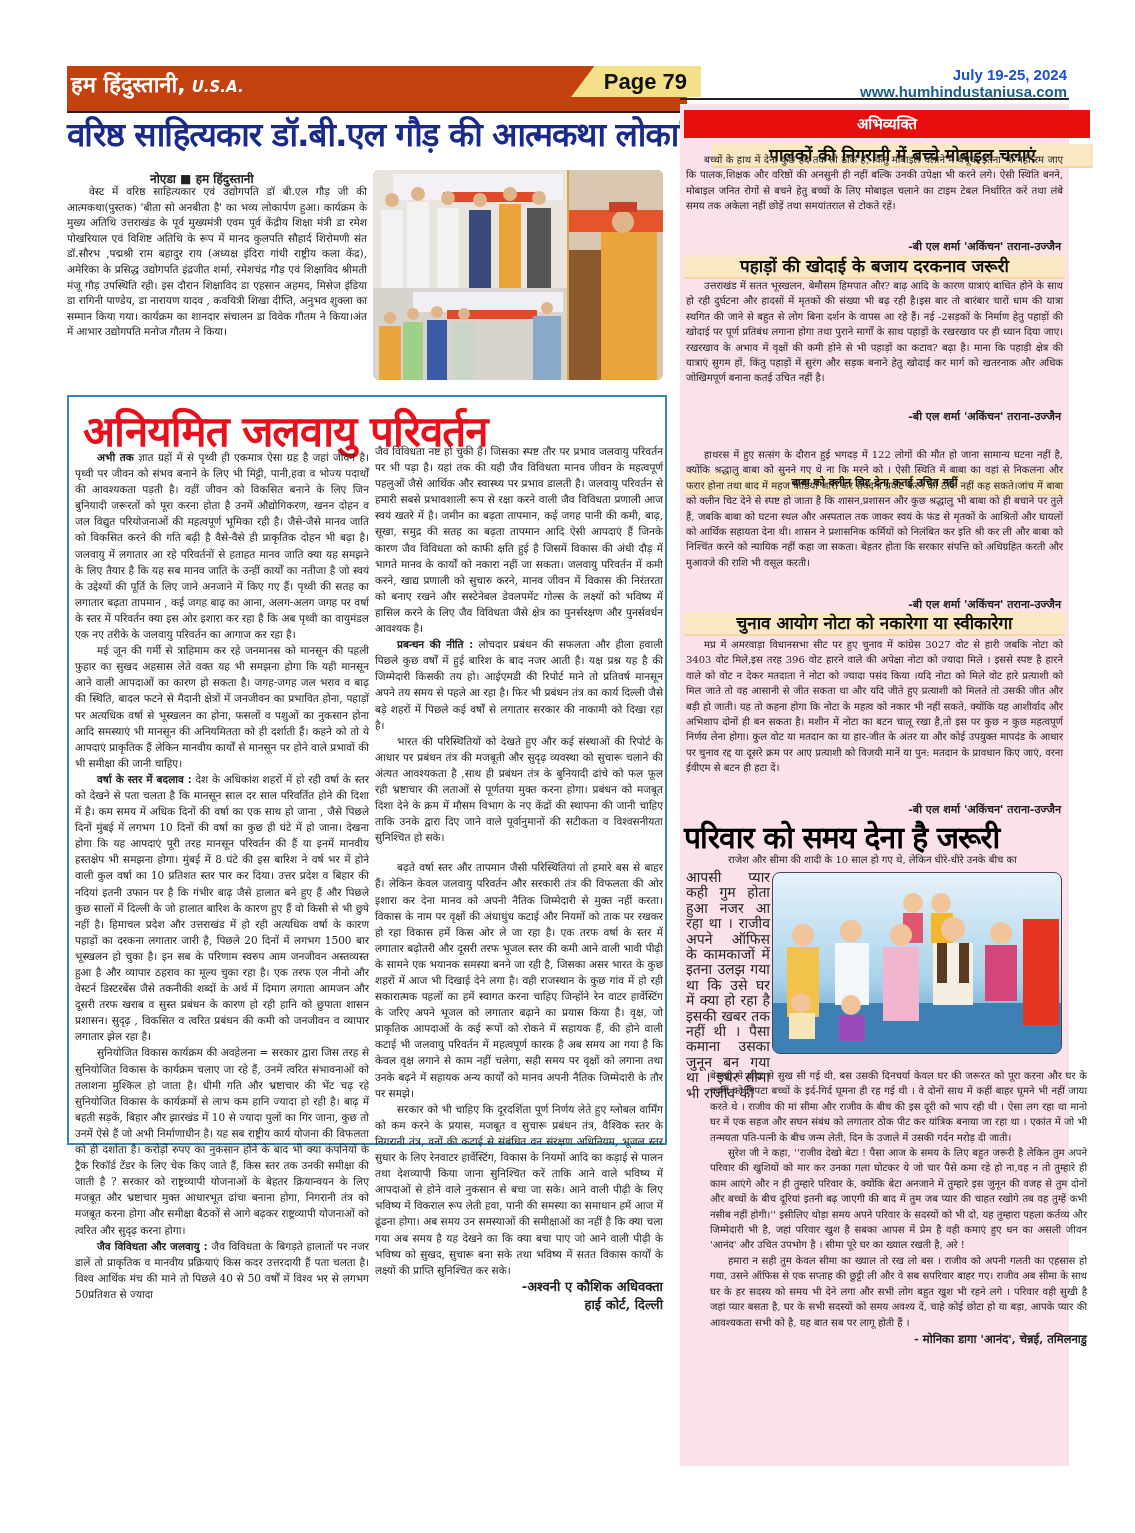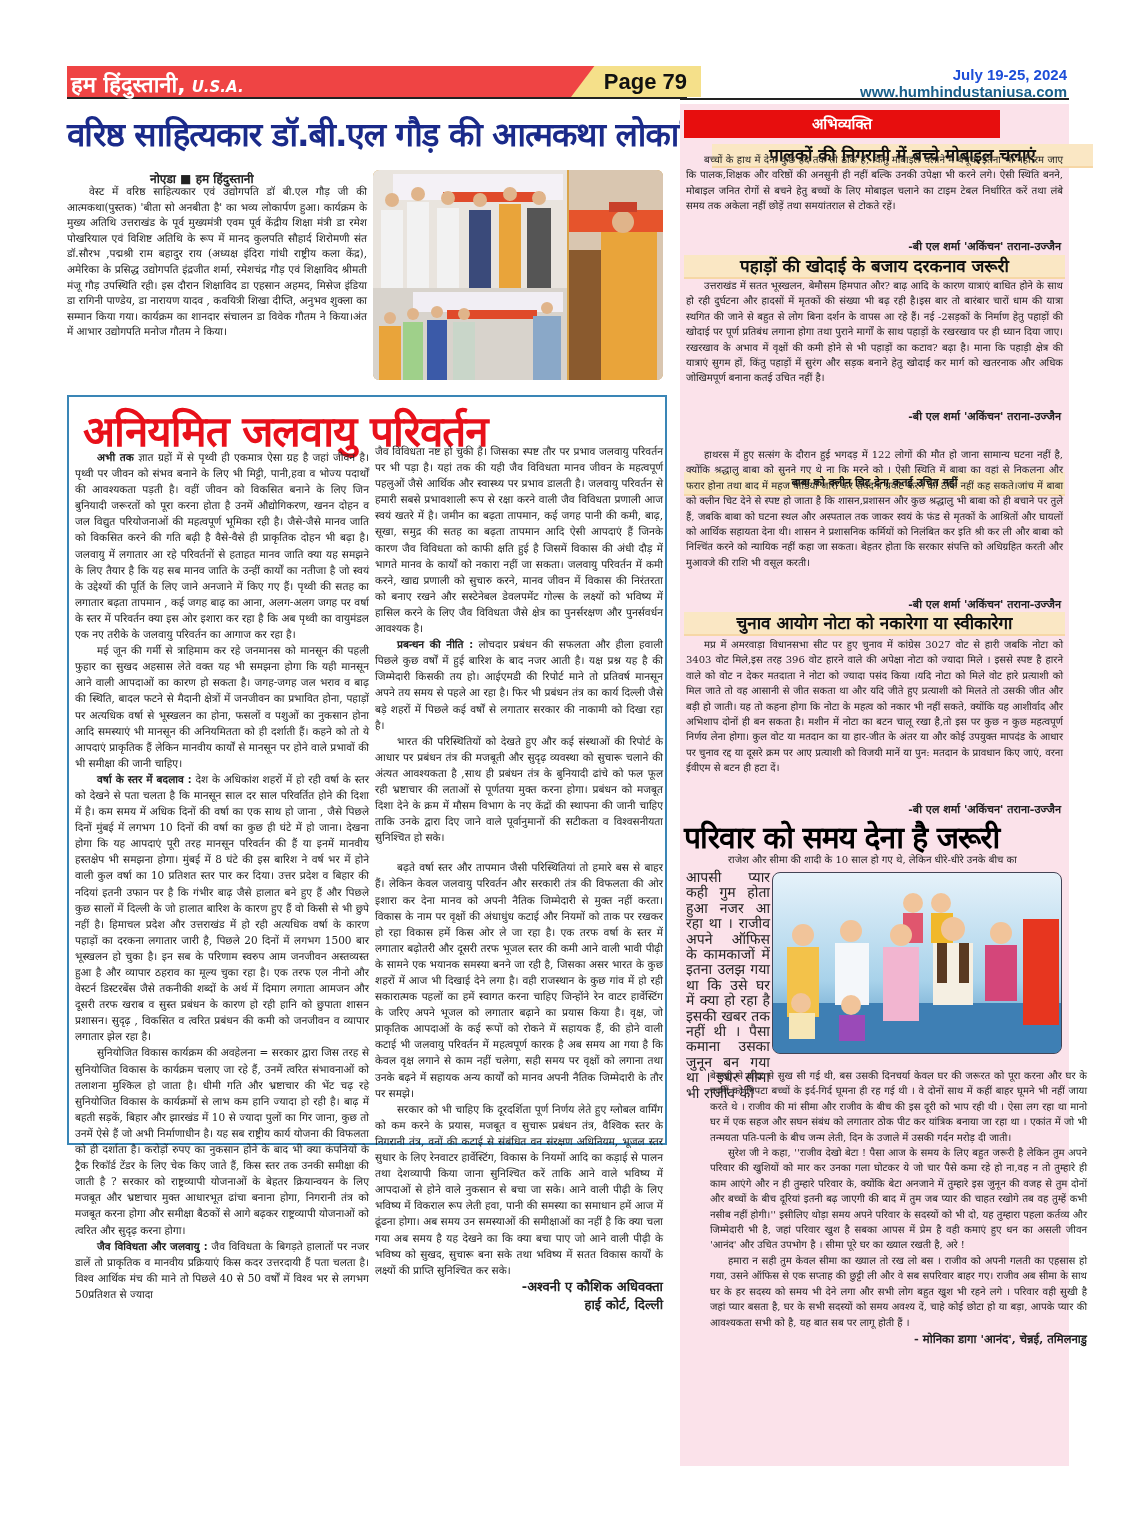--- a/index.html
+++ b/index.html
@@ -1,20 +1,20 @@
 <!DOCTYPE html>
 <html><head>
 <meta charset="utf-8">
 <style>
   * { box-sizing: border-box; margin: 0; padding: 0; }
   html, body { width: 1135px; height: 1533px; background: #ffffff; overflow: hidden; }
   body { font-family: "DejaVu Sans", sans-serif; color: #222; position: relative; }
 
   
-  .masthead { position: absolute; left: 67px; top: 66px; width: 620px; height: 33px; background: #ef4444; border-bottom: 2px solid #222; }
+  .masthead { position: absolute; left: 67px; top: 66px; width: 620px; height: 47px; background: #c2410c; border-bottom: 2px solid #222; }
   .masthead .brand { position: absolute; left: 4px; top: 2px; color: #fff; font-size: 22px; font-weight: bold; white-space: nowrap; }
   .masthead .brand .usa { font-size: 15px; font-style: italic; margin-left: 6px; }
   .masthead .page-flag { position: absolute; right: -14px; top: 0; width: 130px; height: 31px; background: #f5e08a; clip-path: polygon(18% 0, 100% 0, 100% 100%, 0 100%); }
   .masthead .page-label { position: absolute; right: 0; top: 3px; width: 100px; text-align: right; font-family: "Liberation Sans", sans-serif; font-weight: bold; font-size: 22px; color: #111; }
   .date-block { position: absolute; right: 68px; top: 66px; text-align: right; font-family: "Liberation Sans", sans-serif; font-weight: bold; }
   .date-block .date { color: #1d4ed8; font-size: 15px; line-height: 17px; }
   .date-block .url { color: #1a5f8a; font-size: 15px; line-height: 17px; }
   .date-rule { position: absolute; left: 680px; top: 98px; width: 389px; height: 2px; background: #222; }
 
   
@@ -28,21 +28,21 @@
   .climate-headline { position: absolute; left: 14px; top: 4px; font-size: 42px; font-weight: bold; color: #e8101a; white-space: nowrap; letter-spacing: -1px; }
   .col { position: absolute; font-family: "DejaVu Serif", serif; font-size: 10.5px; line-height: 16.1px; text-align: justify; }
   .col p { text-indent: 22px; }
   .col .lead-bold { font-weight: bold; }
   .col-1 { left: 6px; top: 52px; width: 294px; }
   .col-2 { left: 306px; top: 46px; width: 288px; }
   .signature { text-align: right; font-weight: bold; font-size: 13px; line-height: 18px; }
 
   
   .right-panel { position: absolute; left: 680px; top: 104px; width: 389px; height: 1362px; background: #fbe2ea; }
-  .section-banner { position: absolute; left: 4px; top: 6px; width: 316px; height: 28px; background: #e70e0e; color: #fff; text-align: center; font-size: 15px; font-weight: bold; line-height: 28px; }
+  .section-banner { position: absolute; left: 4px; top: 6px; width: 406px; height: 28px; background: #e70e0e; color: #fff; text-align: center; font-size: 15px; font-weight: bold; line-height: 28px; }
   .op-title { position: absolute; left: 4px; width: 381px; background: #fae7c4; text-align: center; font-weight: bold; color: #111; white-space: nowrap; border-bottom: 2px solid #f6d7a6; }
   .op-body { position: absolute; left: 6px; width: 377px; font-family: "DejaVu Serif", serif; font-size: 10px; line-height: 15.4px; text-align: justify; text-indent: 18px; }
   .op-sign { position: absolute; right: 8px; font-size: 11px; font-weight: bold; }
   .family-title { position: absolute; left: 4px; top: 713px; width: 381px; font-size: 30px; font-weight: bold; color: #000000; white-space: nowrap; letter-spacing: -1px; }
   .family-illus { position: absolute; left: 92px; top: 165px; width: 290px; height: 182px; border-radius: 8px; border: 1px solid #445; overflow: hidden; background: linear-gradient(#e6f2fa, #a8d2ea 60%, #4d8fc0); }
   .family-narrow { position: absolute; left: 6px; top: 166px; width: 84px; font-family: "DejaVu Serif", serif; font-size: 14px; line-height: 15.4px; text-align: justify; }
   .family-story { position: absolute; left: 0; top: 748px; width: 389px; height: 600px; }
   .family-full { position: absolute; left: 6px; width: 377px; font-family: "DejaVu Serif", serif; font-size: 10px; line-height: 15.4px; text-align: justify; margin-left: 24px; }
   .family-full p { text-indent: 18px; }
 </style>

